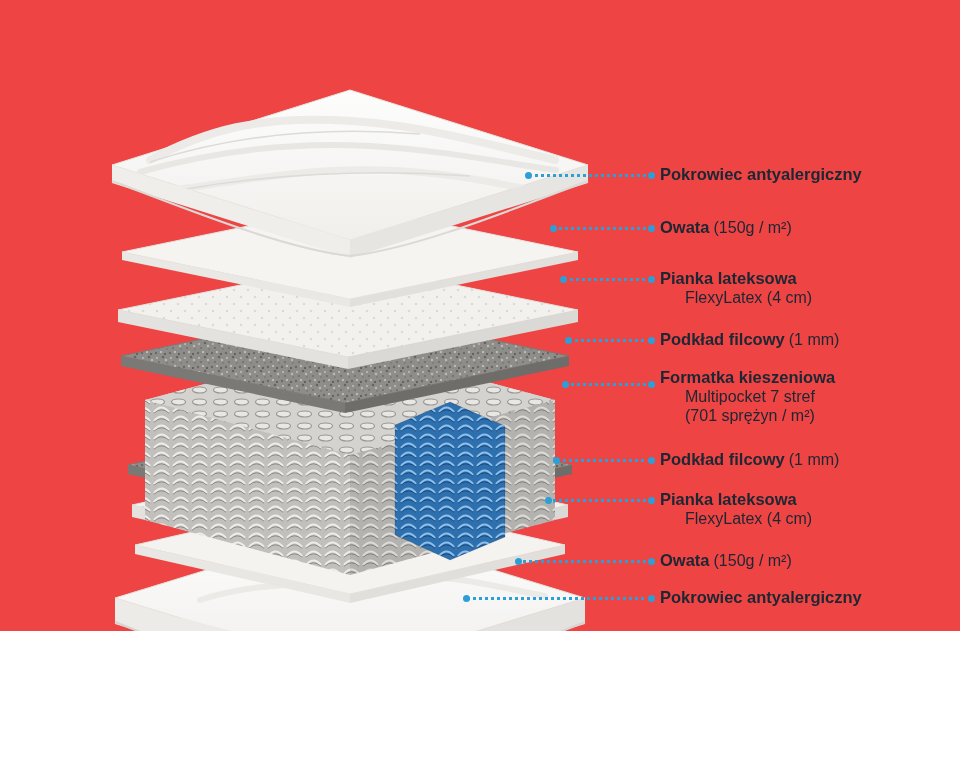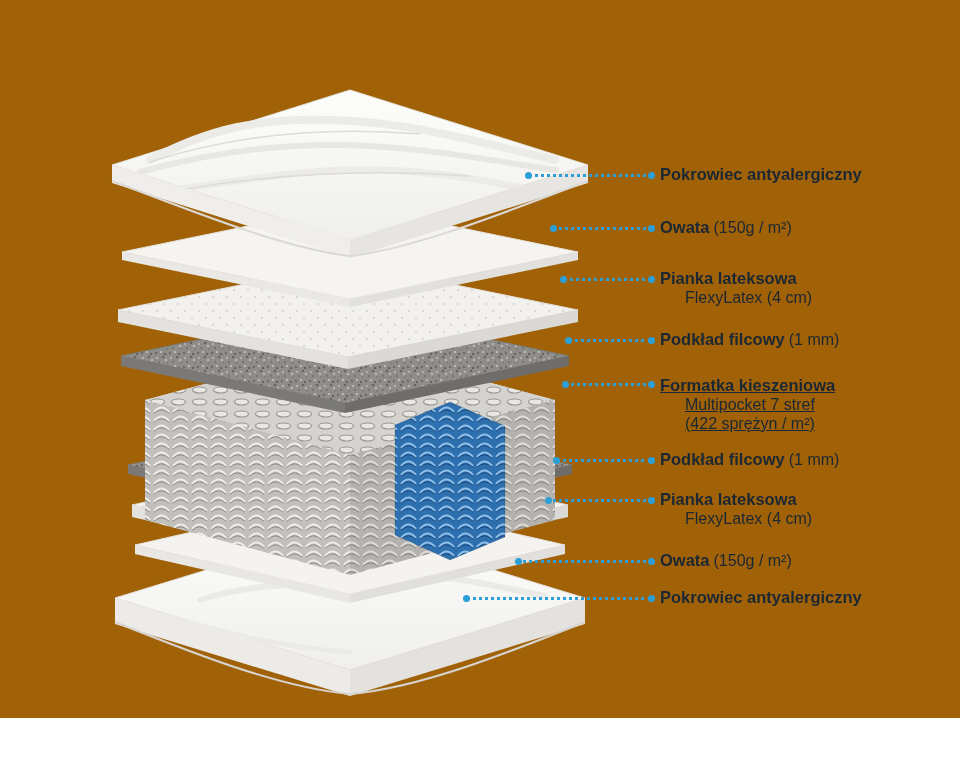--- a/index.html
+++ b/index.html
@@ -1,17 +1,17 @@
 <!DOCTYPE html>
 <html><head>
 <meta charset="utf-8">
 <style>
   html,body{margin:0;padding:0;background:#fff;}
   .stage{
-    position:relative;width:960px;height:718px;background:#a16207;overflow:hidden;
+    position:relative;width:960px;height:631px;background:#ef4444;overflow:hidden;
     font-family:"Liberation Sans",sans-serif;color:#1b2733;
   }
   .illustration{position:absolute;left:0;top:0;}
   
   .leader{
     position:absolute;height:0;border-top:3px dotted #2b9fd6;
   }
   .leader::before,.leader::after{
     content:"";position:absolute;width:7px;height:7px;border-radius:50%;
     background:#2b9fd6;top:-5px;
@@ -164,24 +164,24 @@
     <div class="sub">FlexyLatex (4 cm)</div>
     
   </div>
 
   <div class="label" style="top:330px;">
     <span class="b">Podkład filcowy</span><span class="r">(1 mm)</span>
     
     
   </div>
 
-  <div class="label" style="top:376px;text-decoration:underline;">
+  <div class="label" style="top:368px;">
     <span class="b">Formatka kieszeniowa</span>
     <div class="sub">Multipocket 7 stref</div>
-    <div class="sub">(422 sprężyn / m²)</div>
+    <div class="sub">(701 sprężyn / m²)</div>
   </div>
 
   <div class="label" style="top:450px;">
     <span class="b">Podkład filcowy</span><span class="r">(1 mm)</span>
     
     
   </div>
 
   <div class="label" style="top:490px;">
     <span class="b">Pianka lateksowa</span>

